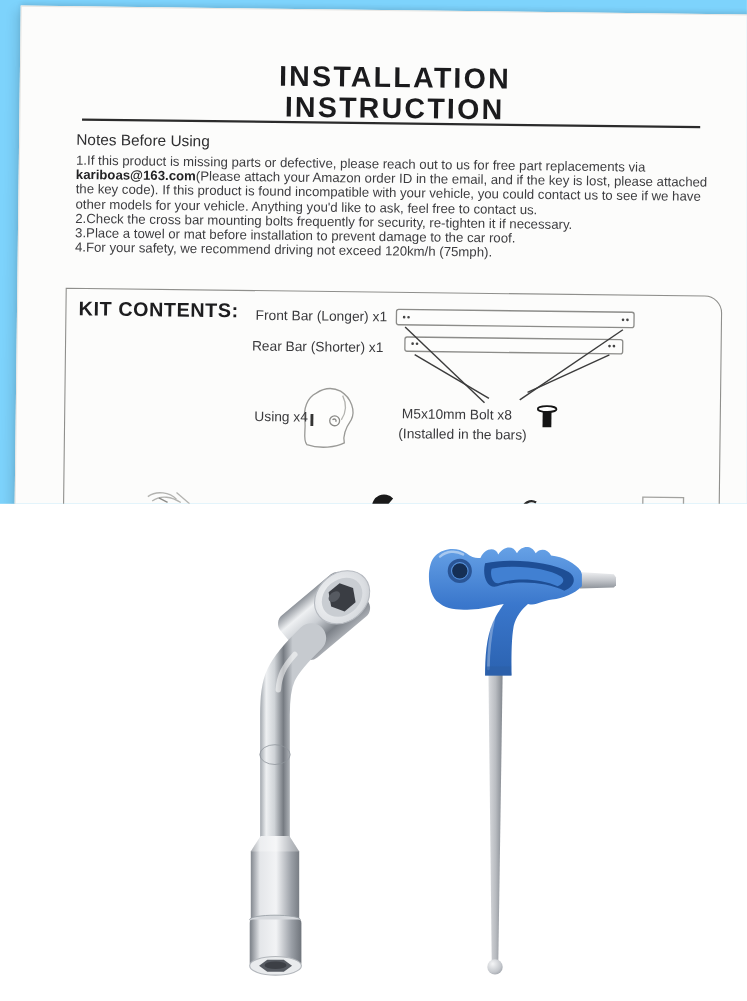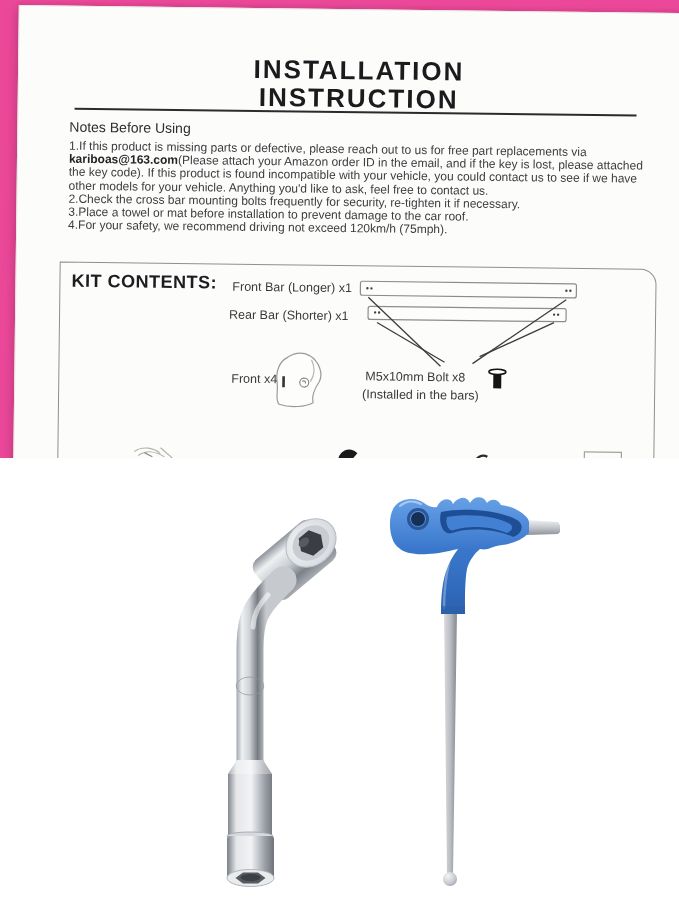--- a/index.html
+++ b/index.html
@@ -1,19 +1,19 @@
 <!DOCTYPE html>
 <html><head>
 <meta charset="utf-8">
 <style>
   html,body{margin:0;padding:0;background:#fff;}
   .stage{position:relative;width:679px;height:910px;background:#ffffff;overflow:hidden;
          font-family:"Liberation Sans",sans-serif;}
   
-  .sheet-clip{position:absolute;left:0;top:0;width:679px;height:458px;overflow:hidden;background:#ec4899;}
+  .sheet-clip{position:absolute;left:0;top:0;width:679px;height:458px;overflow:hidden;background:#7dd3fc;}
   .paper{position:absolute;left:13px;top:5px;width:681px;height:478px;background:#fcfcfb;
          transform:rotate(0.7deg);transform-origin:0 100%;
          box-shadow:-5px 4px 10px rgba(0,0,0,0.10), 0 -2px 5px rgba(0,0,0,0.10);
          border:1px solid #e8e7e4;box-sizing:border-box;}
   .doc-title{position:absolute;left:20px;top:46px;width:640px;text-align:center;
              font-size:26px;line-height:28px;font-weight:bold;letter-spacing:2px;color:#1b1b1d;}
   .title-rule{position:absolute;left:56px;top:101px;width:562px;height:2px;background:#2b2b2b;}
   .notes-heading{position:absolute;left:51px;top:112px;font-size:14px;color:#2e2e30;}
   .notes-body{position:absolute;left:51px;top:133px;width:582px;font-size:12px;line-height:13.2px;color:#3d3d40;}
   .notes-body p{margin:0;}
@@ -92,21 +92,21 @@
           </g>
 
           <g>
             <ellipse cx="438" cy="104" rx="8.5" ry="2.6" fill="#fff" stroke="#141414" stroke-width="1.6"></ellipse>
             <rect x="434" y="106.5" width="8" height="14" fill="#141414"></rect>
           </g>
         </svg>
         <div class="kit-heading">KIT CONTENTS:</div>
         <div class="kit-label lbl-front">Front Bar (Longer) x1</div>
         <div class="kit-label lbl-rear">Rear Bar (Shorter) x1</div>
-        <div class="kit-label lbl-base">Front x4</div>
+        <div class="kit-label lbl-base">Using x4</div>
         <div class="kit-label lbl-bolt">M5x10mm Bolt x8</div>
         <div class="kit-label lbl-bolt-sub">(Installed in the bars)</div>
       </div>
 
       <svg class="frag-svg" viewBox="0 0 540 22">
         <g stroke="#b3b3b0" stroke-width="1.2" fill="none">
           <path d="M 20,14 C 28,8 40,10 46,16"></path>
           <path d="M 24,18 C 32,12 42,14 50,19"></path>
           <path d="M 46,10 L 58,20"></path>
           <path d="M 30,15 l 8,4" stroke="#8c8c89"></path>

